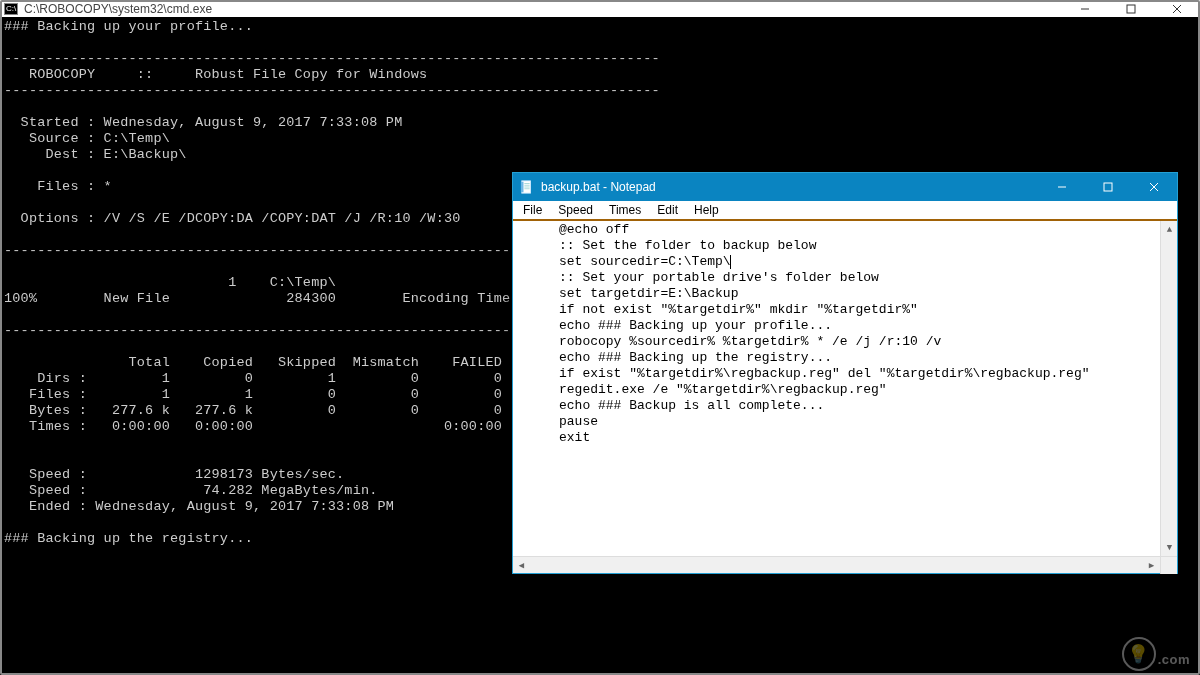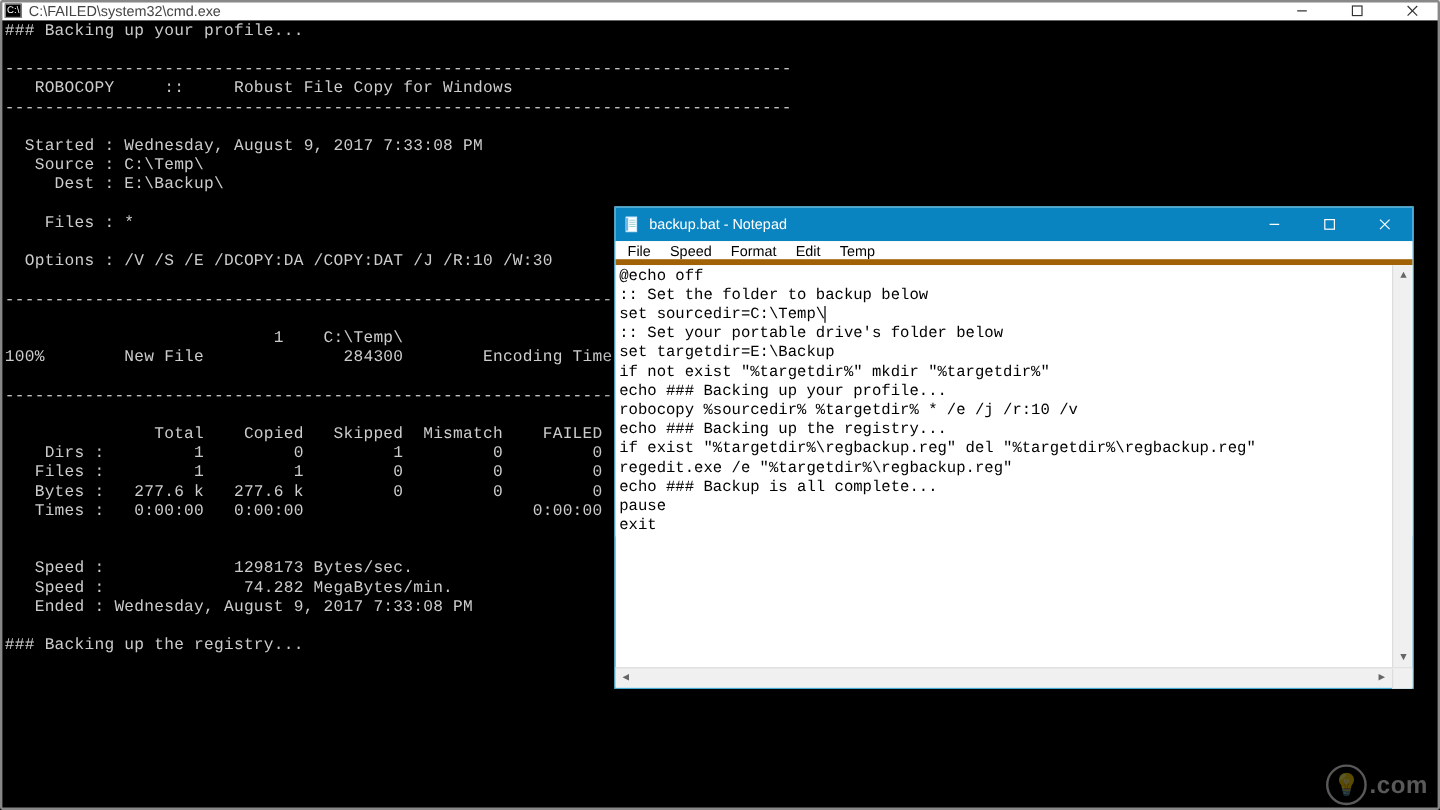--- a/index.html
+++ b/index.html
@@ -84,21 +84,21 @@
   .np-sysbtn {
     width: 46px; height: 28px;
     display: flex; align-items: center; justify-content: center;
     color: #fff;
   }
   .np-sysbtn svg { width: 10px; height: 10px; }
 
   .np-menubar {
     height: 20px;
     background: #fff;
-    border-bottom: 5px solid #a16207;
+    border-bottom: 2px solid #a16207;
     display: flex; align-items: center;
     font-family: "Segoe UI", Tahoma, sans-serif;
     font-size: 12px;
     padding-left: 2px;
   }
   .np-menuitem {
     padding: 2px 8px;
     color: #000;
   }
 
@@ -151,21 +151,21 @@
     width: 17px; height: 17px;
     display: flex; align-items: center; justify-content: center;
     color: #666; font-size: 9px;
   }
   .np-scroll-v .track { flex: 1; }
 
   .np-content-wrap {
     flex: 1; position: relative; display: flex;
   }
   .np-textarea {
-    flex: 1; position: relative;
+    flex: 1; position: relative; margin-left: 43px;
   }
 
   
   .watermark {
     position: absolute;
     right: 10px; bottom: 4px;
     color: rgba(255,255,255,0.35);
     font-family: "Segoe UI", Arial, sans-serif;
     font-size: 28px;
     font-weight: 600;
@@ -187,21 +187,21 @@
     border-radius: 2px;
     pointer-events: none;
   }
 </style>
 </head>
 <body>
 
 <div class="cmd-window">
   <div class="cmd-titlebar">
     <span class="cmd-icon">C:\</span>
-    <span>C:\FAILED\system32\cmd.exe</span>
+    <span>C:\ROBOCOPY\system32\cmd.exe</span>
     <span class="spacer"></span>
     <div class="cmd-sysbtn">
       <svg viewBox="0 0 10 10">
           <line x1="1" y1="5" x2="9" y2="5" stroke="#333" stroke-width="1"></line>
         </svg>
     </div>
     <div class="cmd-sysbtn">
       <svg viewBox="0 0 10 10">
           <rect x="1" y="1" width="8" height="8" fill="none" stroke="#333" stroke-width="1"></rect>
         </svg>
@@ -277,23 +277,23 @@
       <svg viewBox="0 0 10 10">
           <line x1="1" y1="1" x2="9" y2="9" stroke="#fff" stroke-width="1"></line>
           <line x1="9" y1="1" x2="1" y2="9" stroke="#fff" stroke-width="1"></line>
         </svg>
     </div>
   </div>
 
   <div class="np-menubar">
     <div class="np-menuitem">File</div>
     <div class="np-menuitem">Speed</div>
-    <div class="np-menuitem">Format</div>
+    <div class="np-menuitem">Times</div>
     <div class="np-menuitem">Edit</div>
-    <div class="np-menuitem">Temp</div>
+    <div class="np-menuitem">Help</div>
   </div>
 
   <div class="np-content-wrap">
     <div class="np-textarea">
       <div class="np-body" id="np-body">@echo off
 :: Set the folder to backup below
 set sourcedir=C:\Temp\<span class="np-caret"></span>
 :: Set your portable drive's folder below
 set targetdir=E:\Backup
 if not exist "%targetdir%" mkdir "%targetdir%"
@@ -317,16 +317,16 @@
   <div class="np-scroll-h">
     <div class="arrow">◀</div>
     <div class="track"></div>
     <div class="arrow">▶</div>
     <div class="corner"></div>
   </div>
 </div>
 
 <div class="watermark">
   <span class="bulb">💡</span>
-    <span style="font-size:20px;align-self:flex-end;margin-bottom:4px;">.com</span>
+    <span style="font-size:13px;align-self:flex-end;margin-bottom:4px;">.com</span>
 </div>
 
 <div class="outer-frame"></div>
 
 </body></html>

